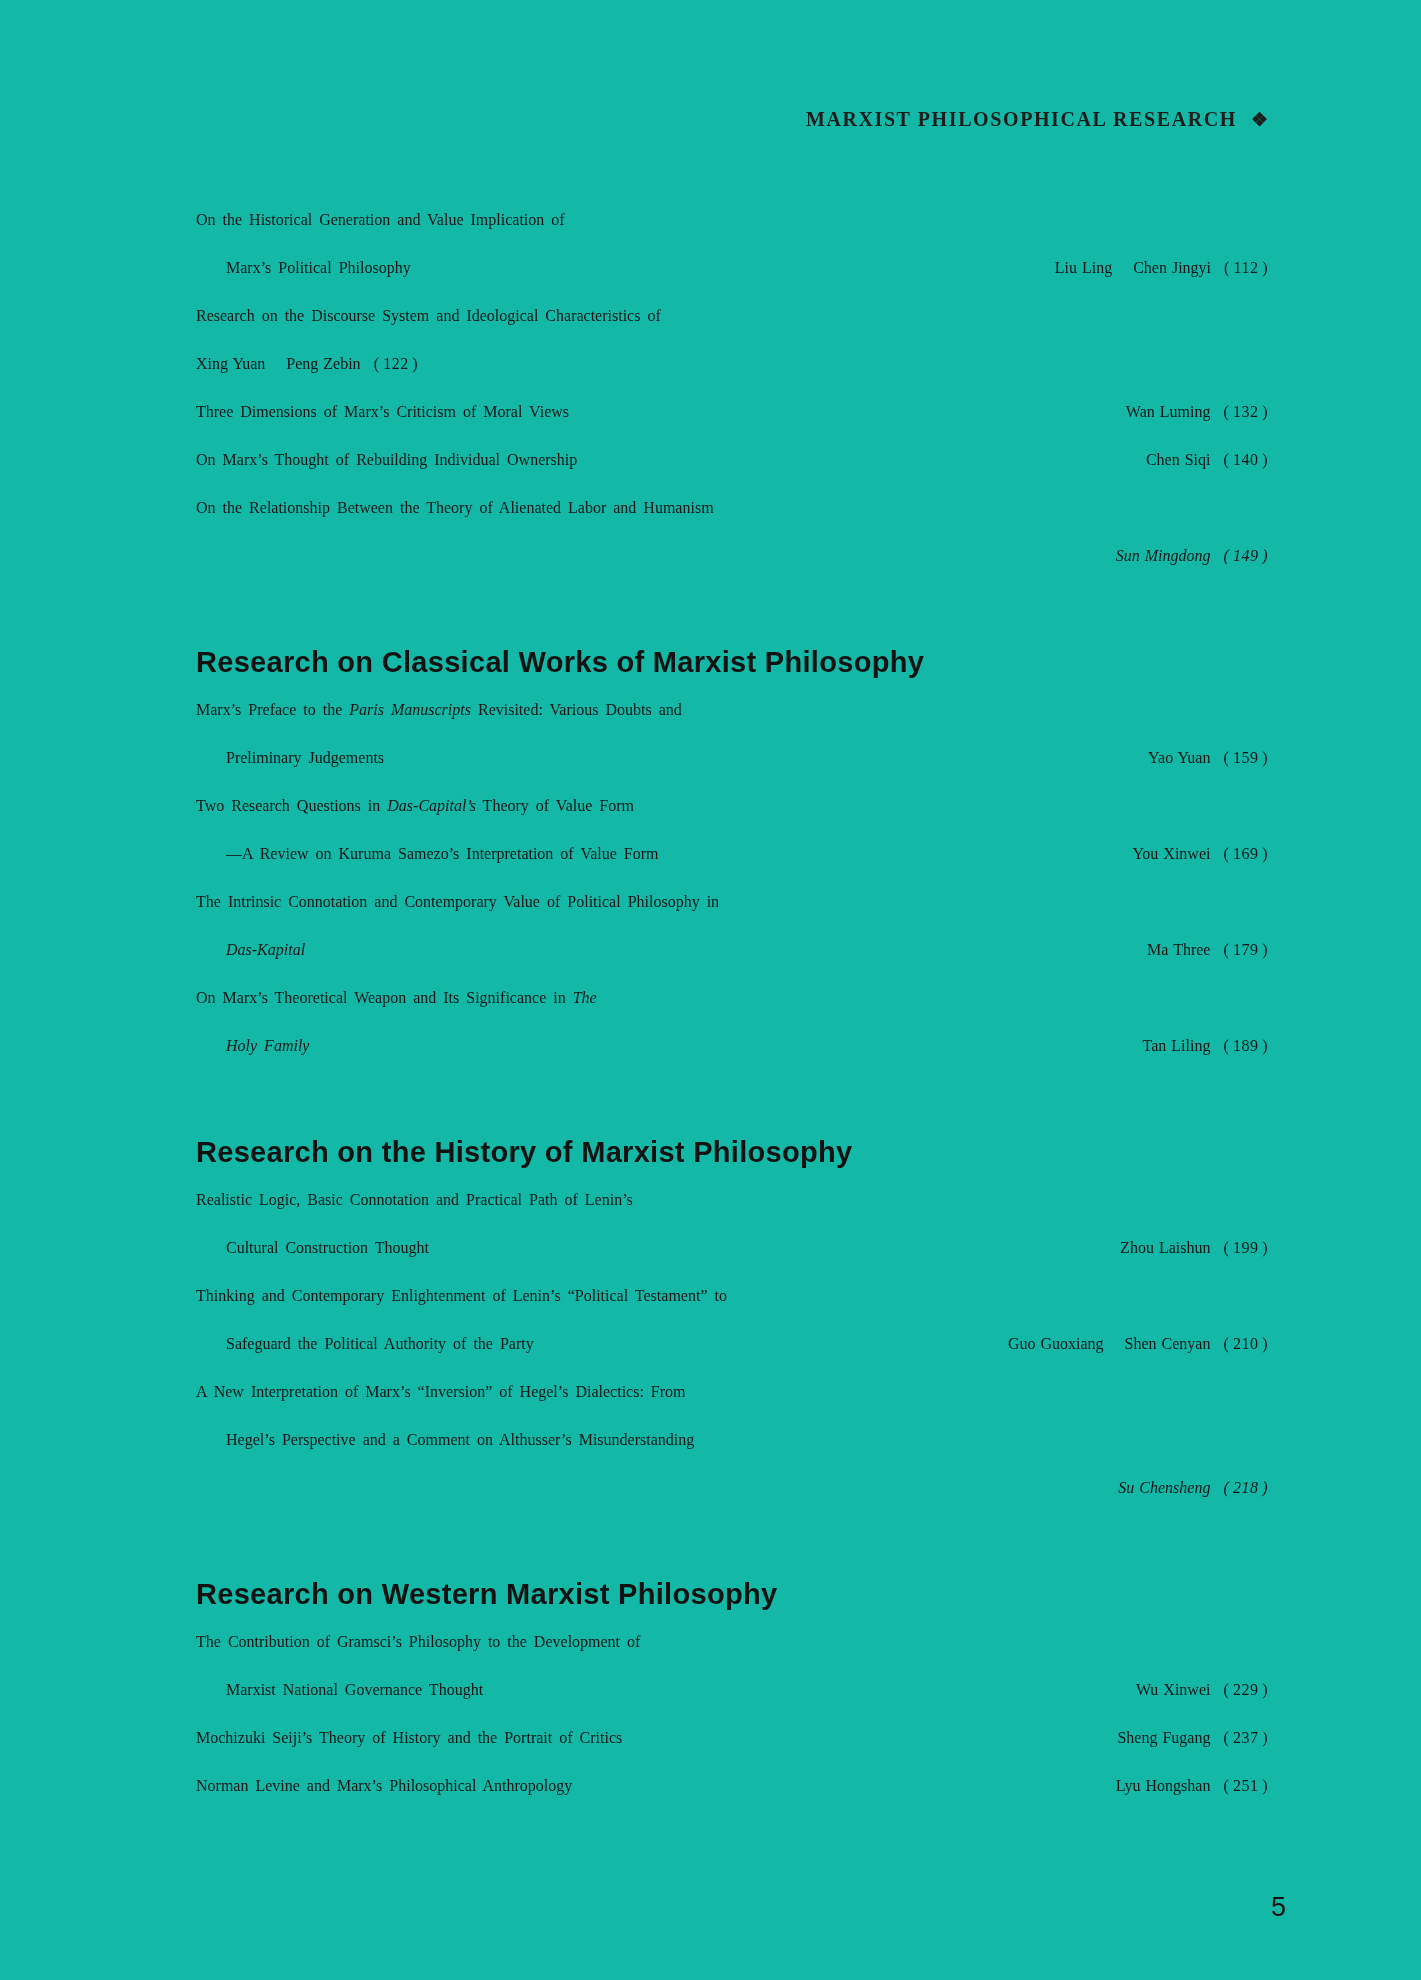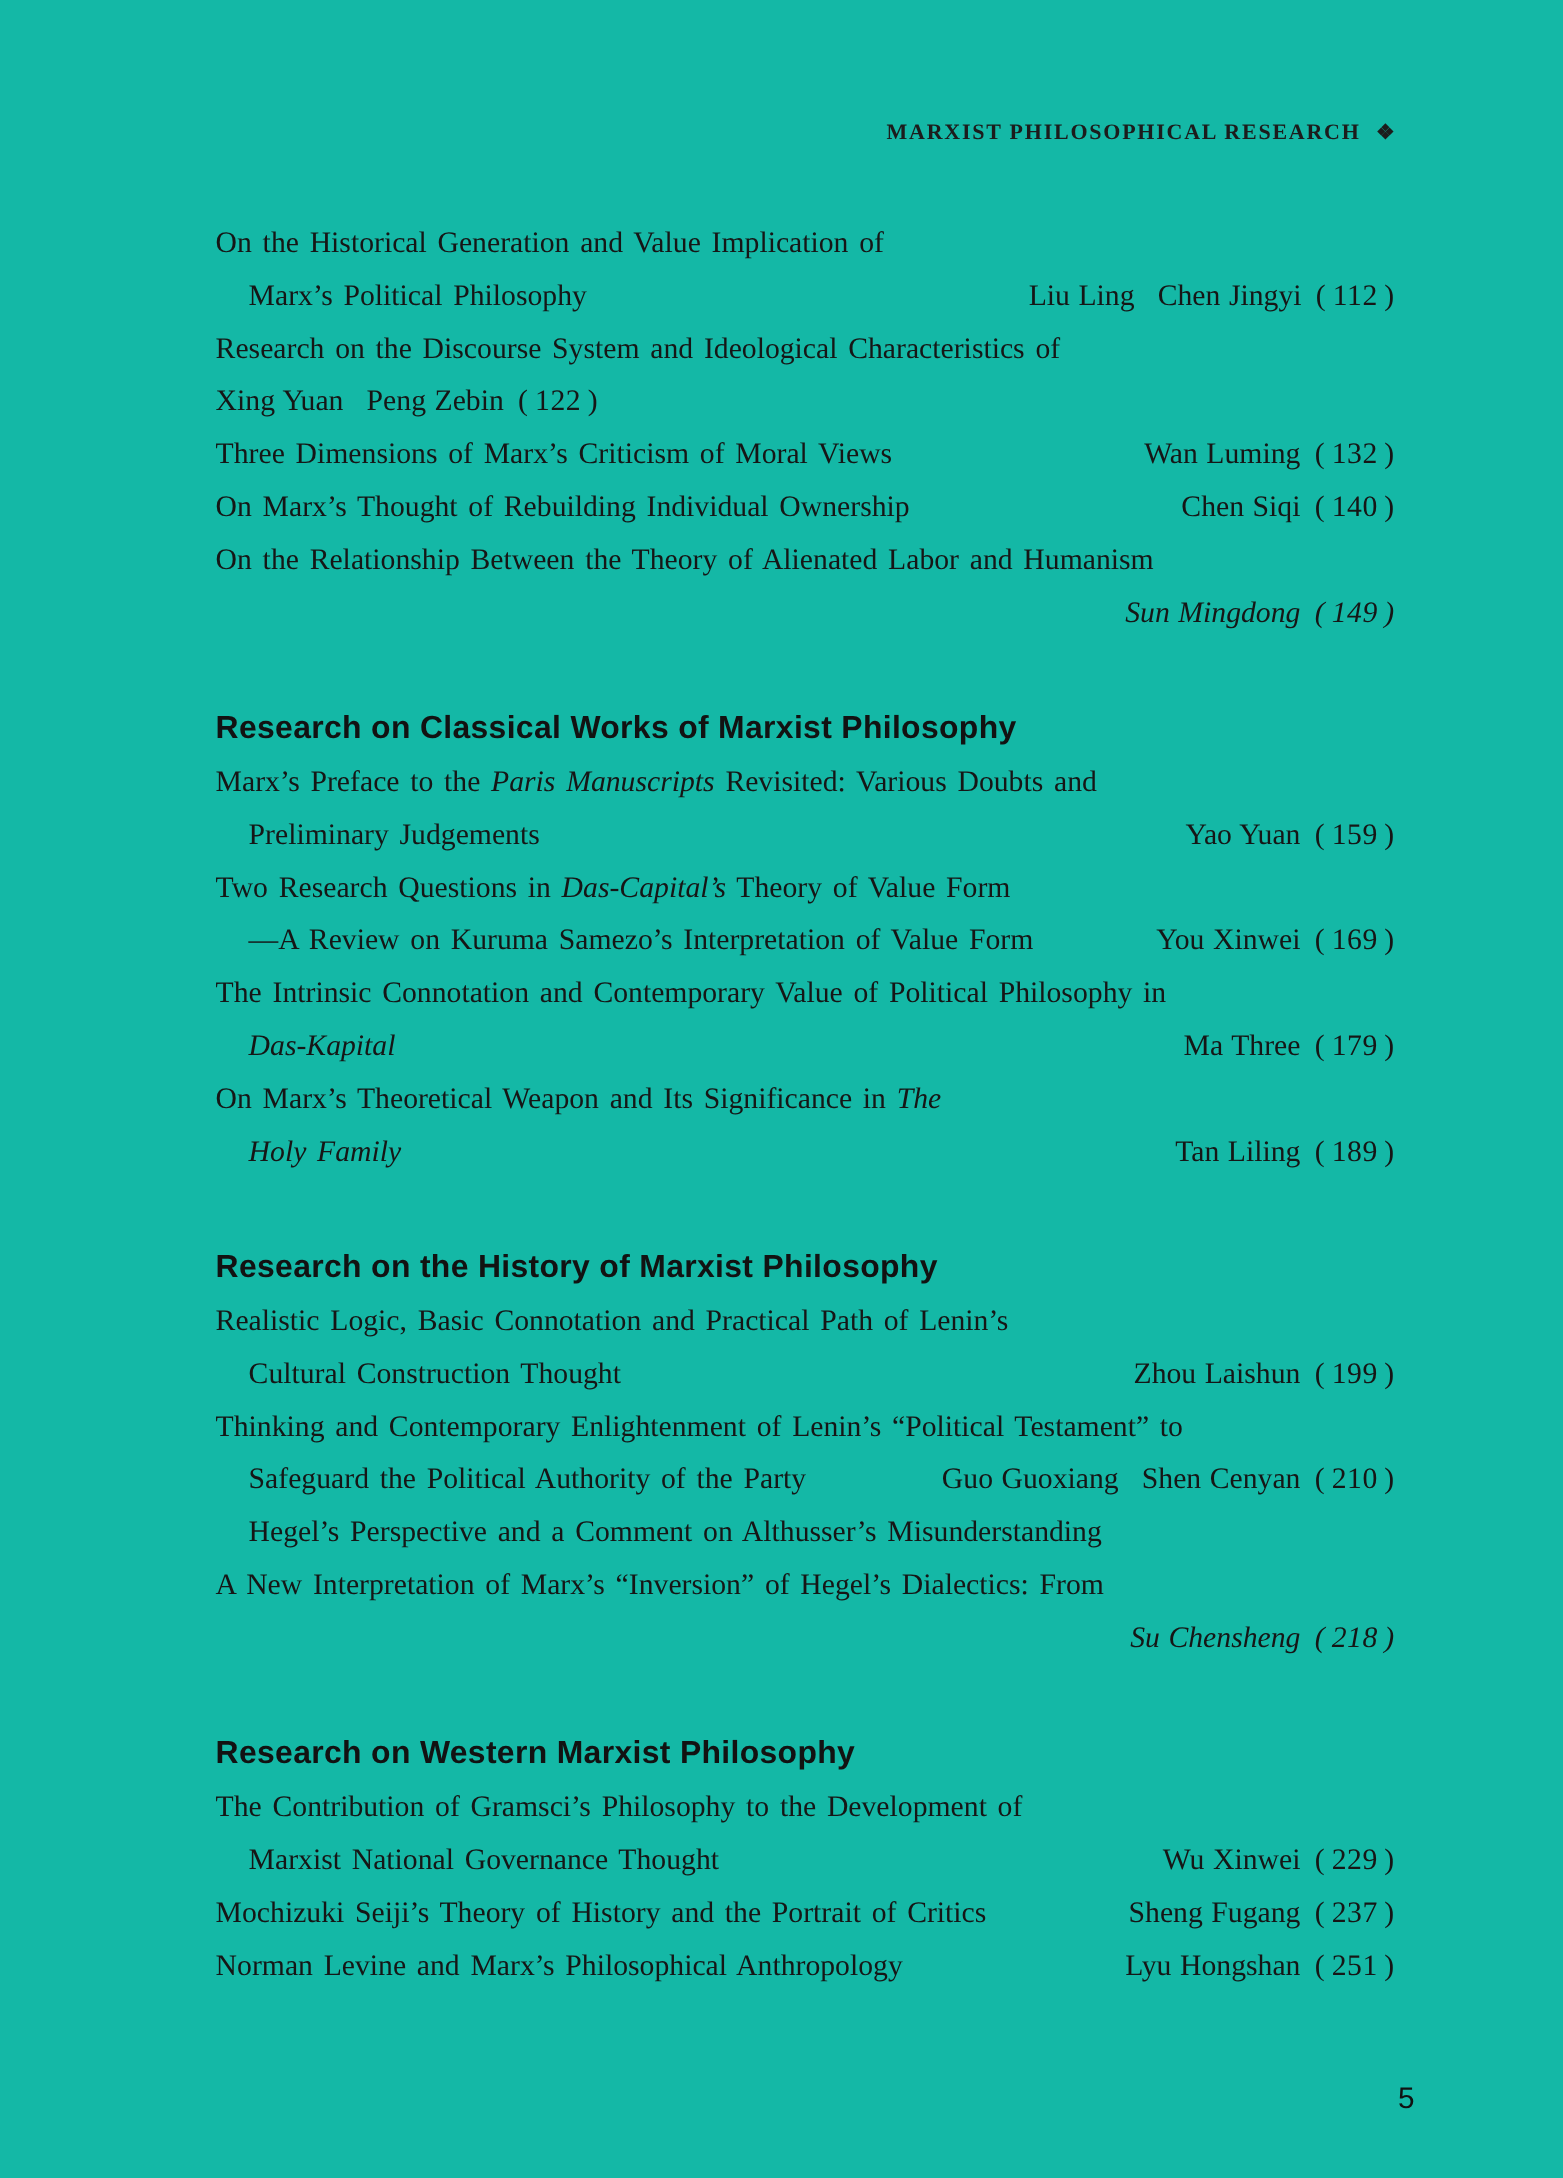--- a/index.html
+++ b/index.html
@@ -44,21 +44,21 @@
     letter-spacing: 0.3px;
     color: #121212;
     white-space: nowrap;
   }
   .entry { margin: 0; }
   .line {
     display: flex;
     justify-content: space-between;
     align-items: flex-start;
     line-height: 48px;
-    font-size: 27px;
+    font-size: 16px;
     white-space: nowrap;
   }
   .line .title { word-spacing: 3px; }
   .line.indent .title { padding-left: 30px; }
   .line.byline-only { justify-content: flex-end; font-style: italic; }
   .it { font-style: italic; margin-top: 20px; }
   .byline { white-space: nowrap; word-spacing: 1px; }
   .byline .author + .author { margin-left: 21px; }
   .byline .pageref { margin-left: 13px; letter-spacing: 0.5px; }
   .page-number {
@@ -167,25 +167,25 @@
       <div class="entry">
         <div class="line">
           <span class="title"><span>Thinking and Contemporary Enlightenment of Lenin’s “Political Testament” to</span></span>
         </div>
         <div class="line indent">
           <span class="title"><span>Safeguard the Political Authority of the Party</span></span>
           <span class="byline"><span class="author">Guo Guoxiang</span><span class="author">Shen Cenyan</span><span class="pageref">( 210 )</span></span>
         </div>
       </div>
       <div class="entry">
+        <div class="line">
+          <span class="title"><span>A New Interpretation of Marx’s “Inversion” of Hegel’s Dialectics: From</span></span>
+        </div>
         <div class="line indent">
           <span class="title"><span>Hegel’s Perspective and a Comment on Althusser’s Misunderstanding</span></span>
-        </div>
-        <div class="line">
-          <span class="title"><span>A New Interpretation of Marx’s “Inversion” of Hegel’s Dialectics: From</span></span>
         </div>
         <div class="line byline-only">
           <span class="byline"><span class="author">Su Chensheng</span><span class="pageref">( 218 )</span></span>
         </div>
       </div>
       <div class="section-heading">Research on Western Marxist Philosophy</div>
       <div class="entry">
         <div class="line">
           <span class="title"><span>The Contribution of Gramsci’s Philosophy to the Development of</span></span>
         </div>

